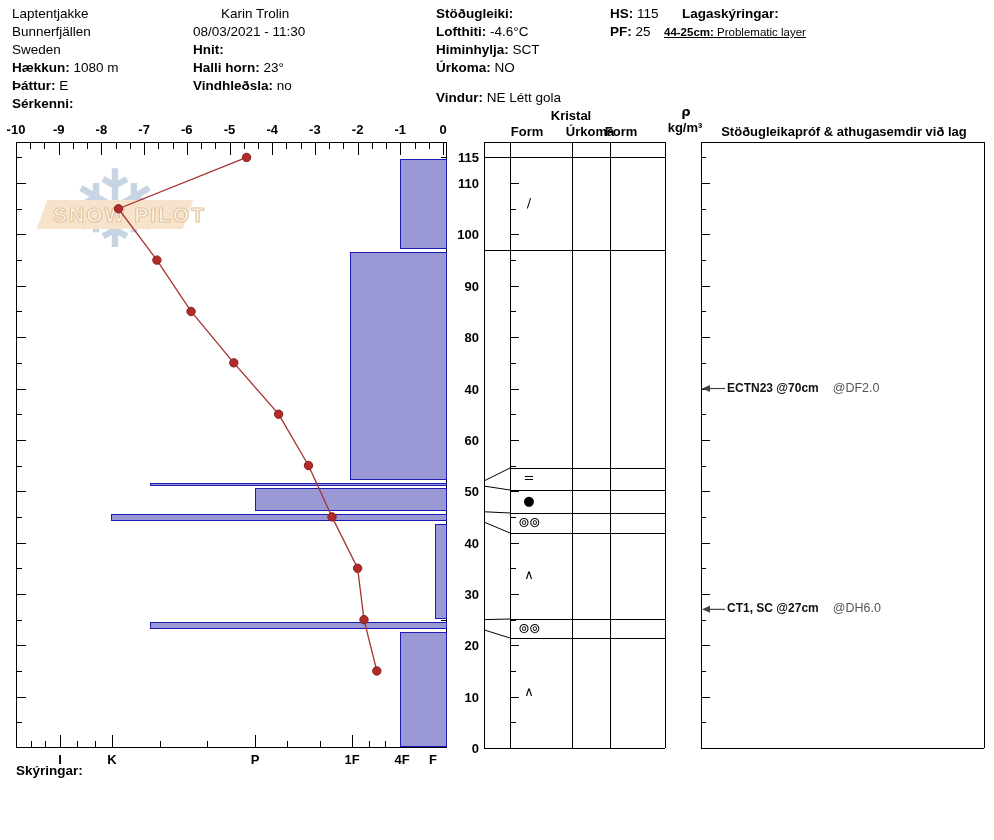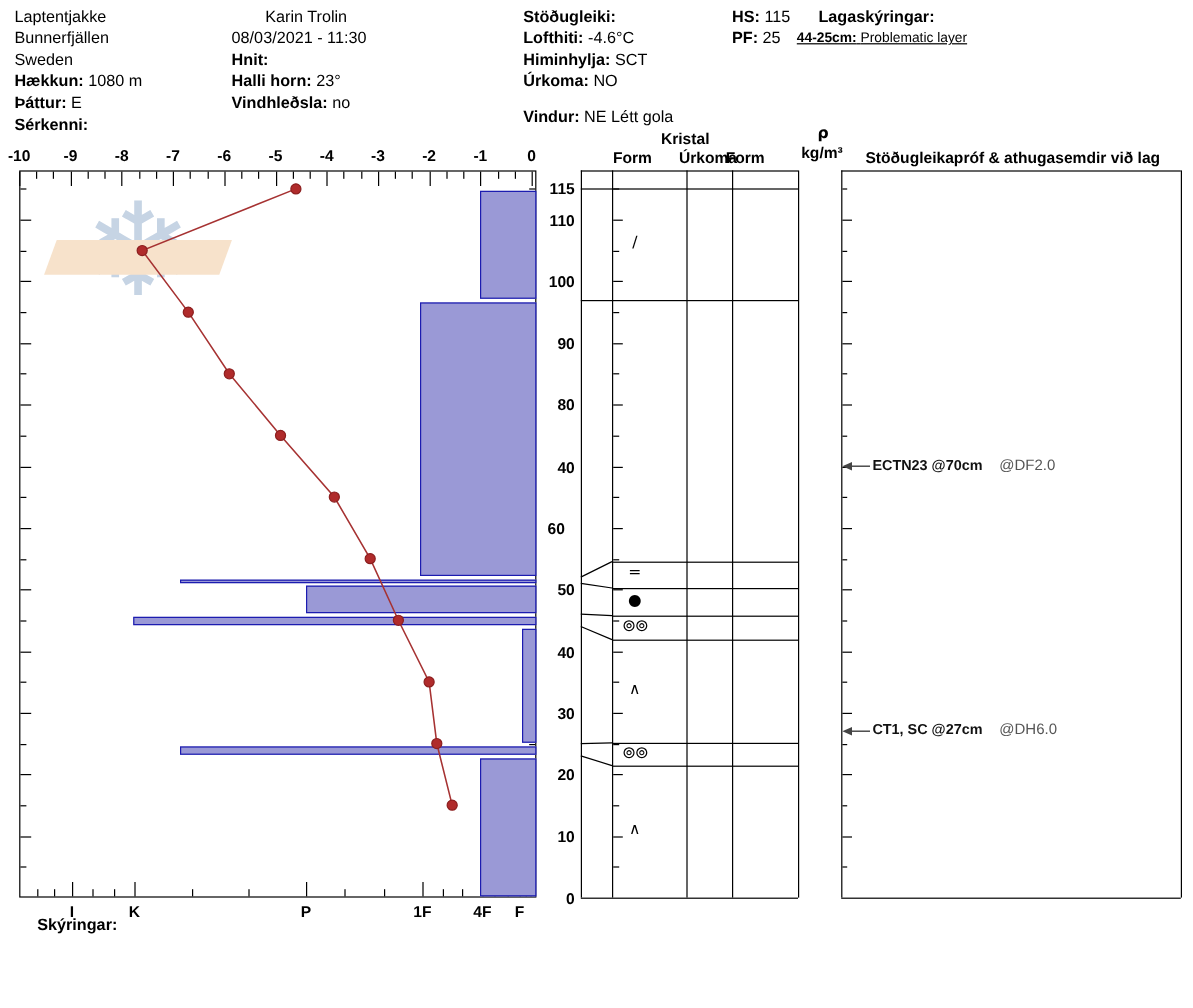--- a/index.html
+++ b/index.html
@@ -52,32 +52,33 @@
   <div class="hdr-row" style="left:682px;top:5px;">
     <b>Lagaskýringar:</b>
   </div>
   <div class="hdr-row" style="left:664px;top:24px;font-size:11.5px;text-decoration:underline;">
     <b>44-25cm:</b>
     <span>Problematic layer</span>
   </div>
 
   <div class="logo-flake" style="left:55px;top:150px;font-size:108px;line-height:120px;width:120px;text-align:center;">❄</div>
   <div class="logo-banner" style="left:42px;top:200px;width:146px;height:29px;"></div>
+  <div class="logo-text" style="left:53px;top:203px;">SNOW PILOT</div>
 
   <div class="abs" style="left:16px;top:142px;width:431px;height:606px;border:1px solid #000;box-sizing:border-box;"></div>
 
   <div class="colhead" style="left:571px;top:108px;">Kristal</div>
   <div class="colhead" style="left:527px;top:124px;">Form</div>
   <div class="colhead" style="left:590px;top:124px;">Úrkoma</div>
   <div class="colhead" style="left:621px;top:124px;">Form</div>
   <div class="colhead" style="left:686px;top:104px;font-family:'DejaVu Sans',sans-serif;">ρ</div>
   <div class="colhead" style="left:685px;top:120px;">kg/m³</div>
   <div class="colhead" style="left:844px;top:124px;">Stöðugleikapróf &amp; athugasemdir við lag</div>
 
-  <div class="hdr-row" style="left:31px;top:762px;text-align:right;">
+  <div class="hdr-row" style="left:16px;top:762px;text-align:right;">
     <b>Skýringar:</b>
   </div>
 
   <div id="gen">
       <div class="axlab" style="left: -4px; top: 122px; width: 40px; text-align: center;">-10</div>
       <div class="tick" style="left: 16px; top: 143px; width: 1px; height: 12px;"></div>
       <div class="tick" style="left: 30.2333px; top: 143px; width: 1px; height: 6px;"></div>
       <div class="tick" style="left: 44.4667px; top: 143px; width: 1px; height: 6px;"></div>
       <div class="axlab" style="left: 38.7px; top: 122px; width: 40px; text-align: center;">-9</div>
       <div class="tick" style="left: 58.7px; top: 143px; width: 1px; height: 12px;"></div>
@@ -162,21 +163,21 @@
       <div class="tick" style="left: 17px; top: 183px; width: 9px; height: 1px;"></div>
       <div class="tick" style="left: 437px; top: 183px; width: 9px; height: 1px;"></div>
       <div class="tick" style="left: 17px; top: 157px; width: 5px; height: 1px;"></div>
       <div class="tick" style="left: 441px; top: 157px; width: 5px; height: 1px;"></div>
       <div class="axlab" style="left: 448px; top: 150.407px; width: 31px; text-align: right;">115</div>
       <div class="axlab" style="left: 448px; top: 176.085px; width: 31px; text-align: right;">110</div>
       <div class="axlab" style="left: 448px; top: 227.441px; width: 31px; text-align: right;">100</div>
       <div class="axlab" style="left: 448px; top: 278.797px; width: 31px; text-align: right;">90</div>
       <div class="axlab" style="left: 448px; top: 330.153px; width: 31px; text-align: right;">80</div>
       <div class="axlab" style="left: 448px; top: 381.508px; width: 31px; text-align: right;">40</div>
-      <div class="axlab" style="left: 448px; top: 432.864px; width: 31px; text-align: center;">60</div>
+      <div class="axlab" style="left: 448px; top: 432.864px; width: 31px; text-align: right;">60</div>
       <div class="axlab" style="left: 448px; top: 484.22px; width: 31px; text-align: right;">50</div>
       <div class="axlab" style="left: 448px; top: 535.576px; width: 31px; text-align: right;">40</div>
       <div class="axlab" style="left: 448px; top: 586.932px; width: 31px; text-align: right;">30</div>
       <div class="axlab" style="left: 448px; top: 638.288px; width: 31px; text-align: right;">20</div>
       <div class="axlab" style="left: 448px; top: 689.644px; width: 31px; text-align: right;">10</div>
       <div class="axlab" style="left: 448px; top: 741px; width: 31px; text-align: right;">0</div>
       <div class="axlab" style="left: 45px; top: 752px; width: 30px; text-align: center;">I</div>
       <div class="tick" style="left: 60px; top: 735px; width: 1px; height: 12px;"></div>
       <div class="axlab" style="left: 97px; top: 752px; width: 30px; text-align: center;">K</div>
       <div class="tick" style="left: 112px; top: 735px; width: 1px; height: 12px;"></div>

